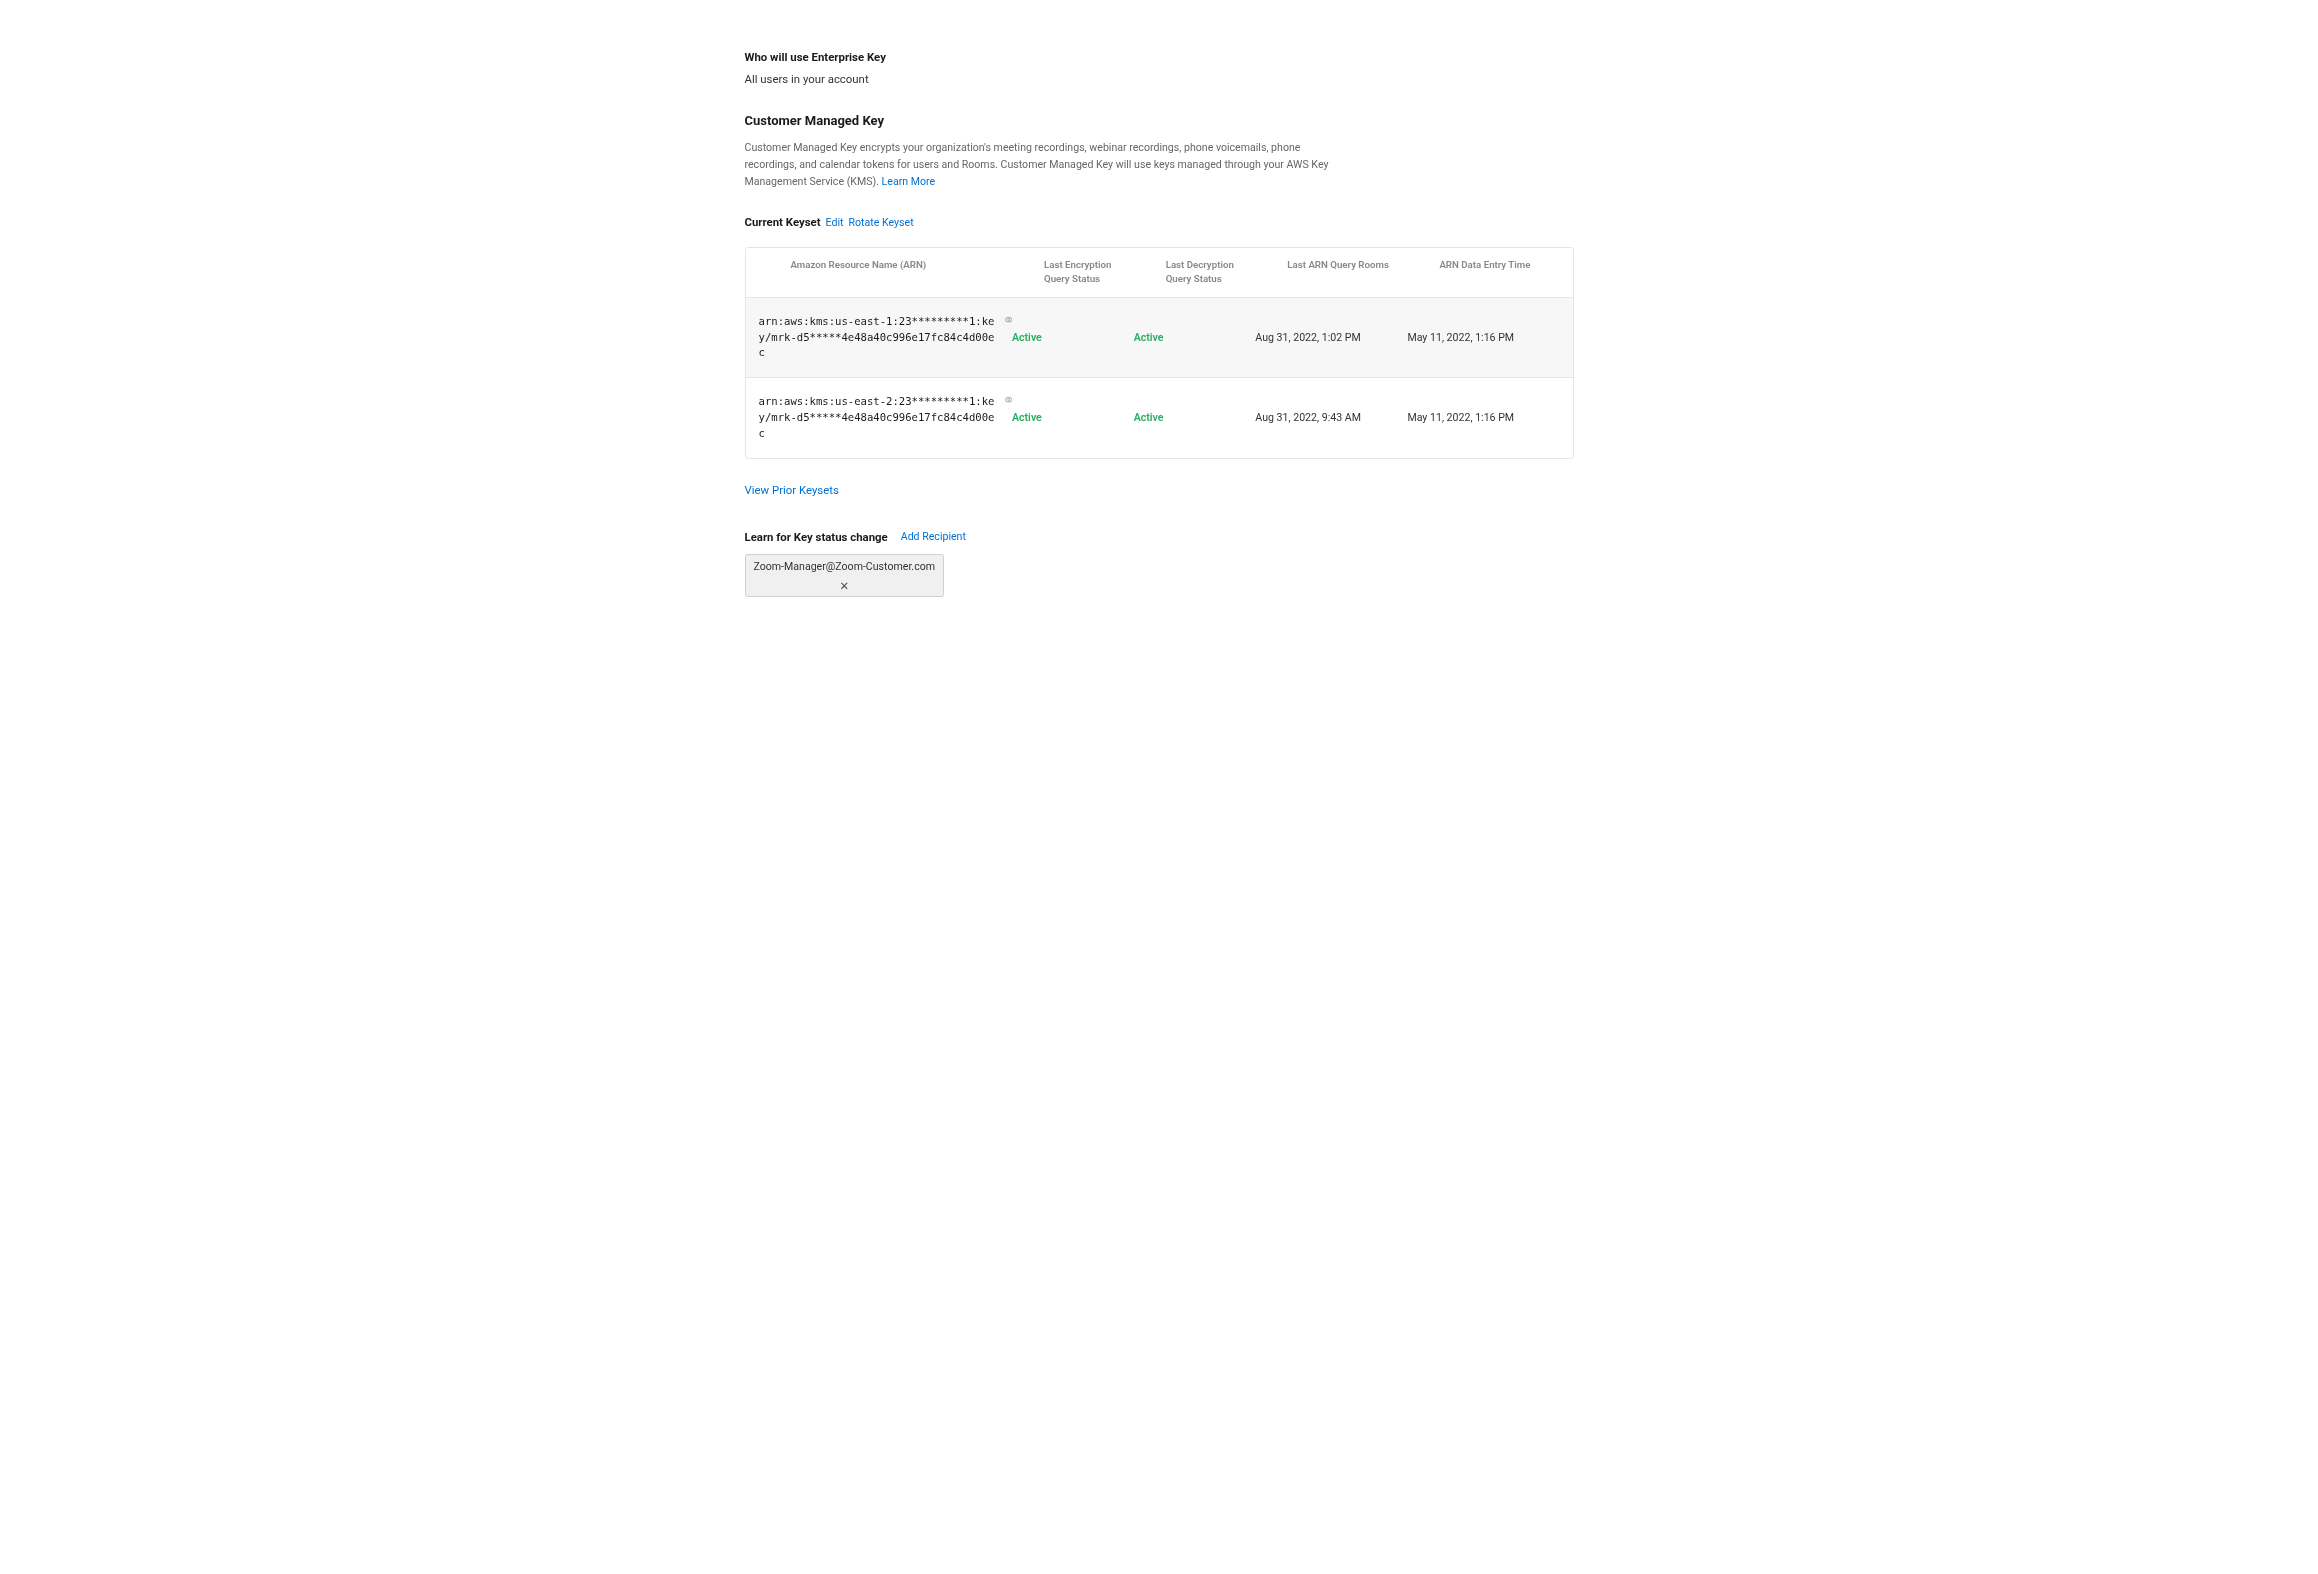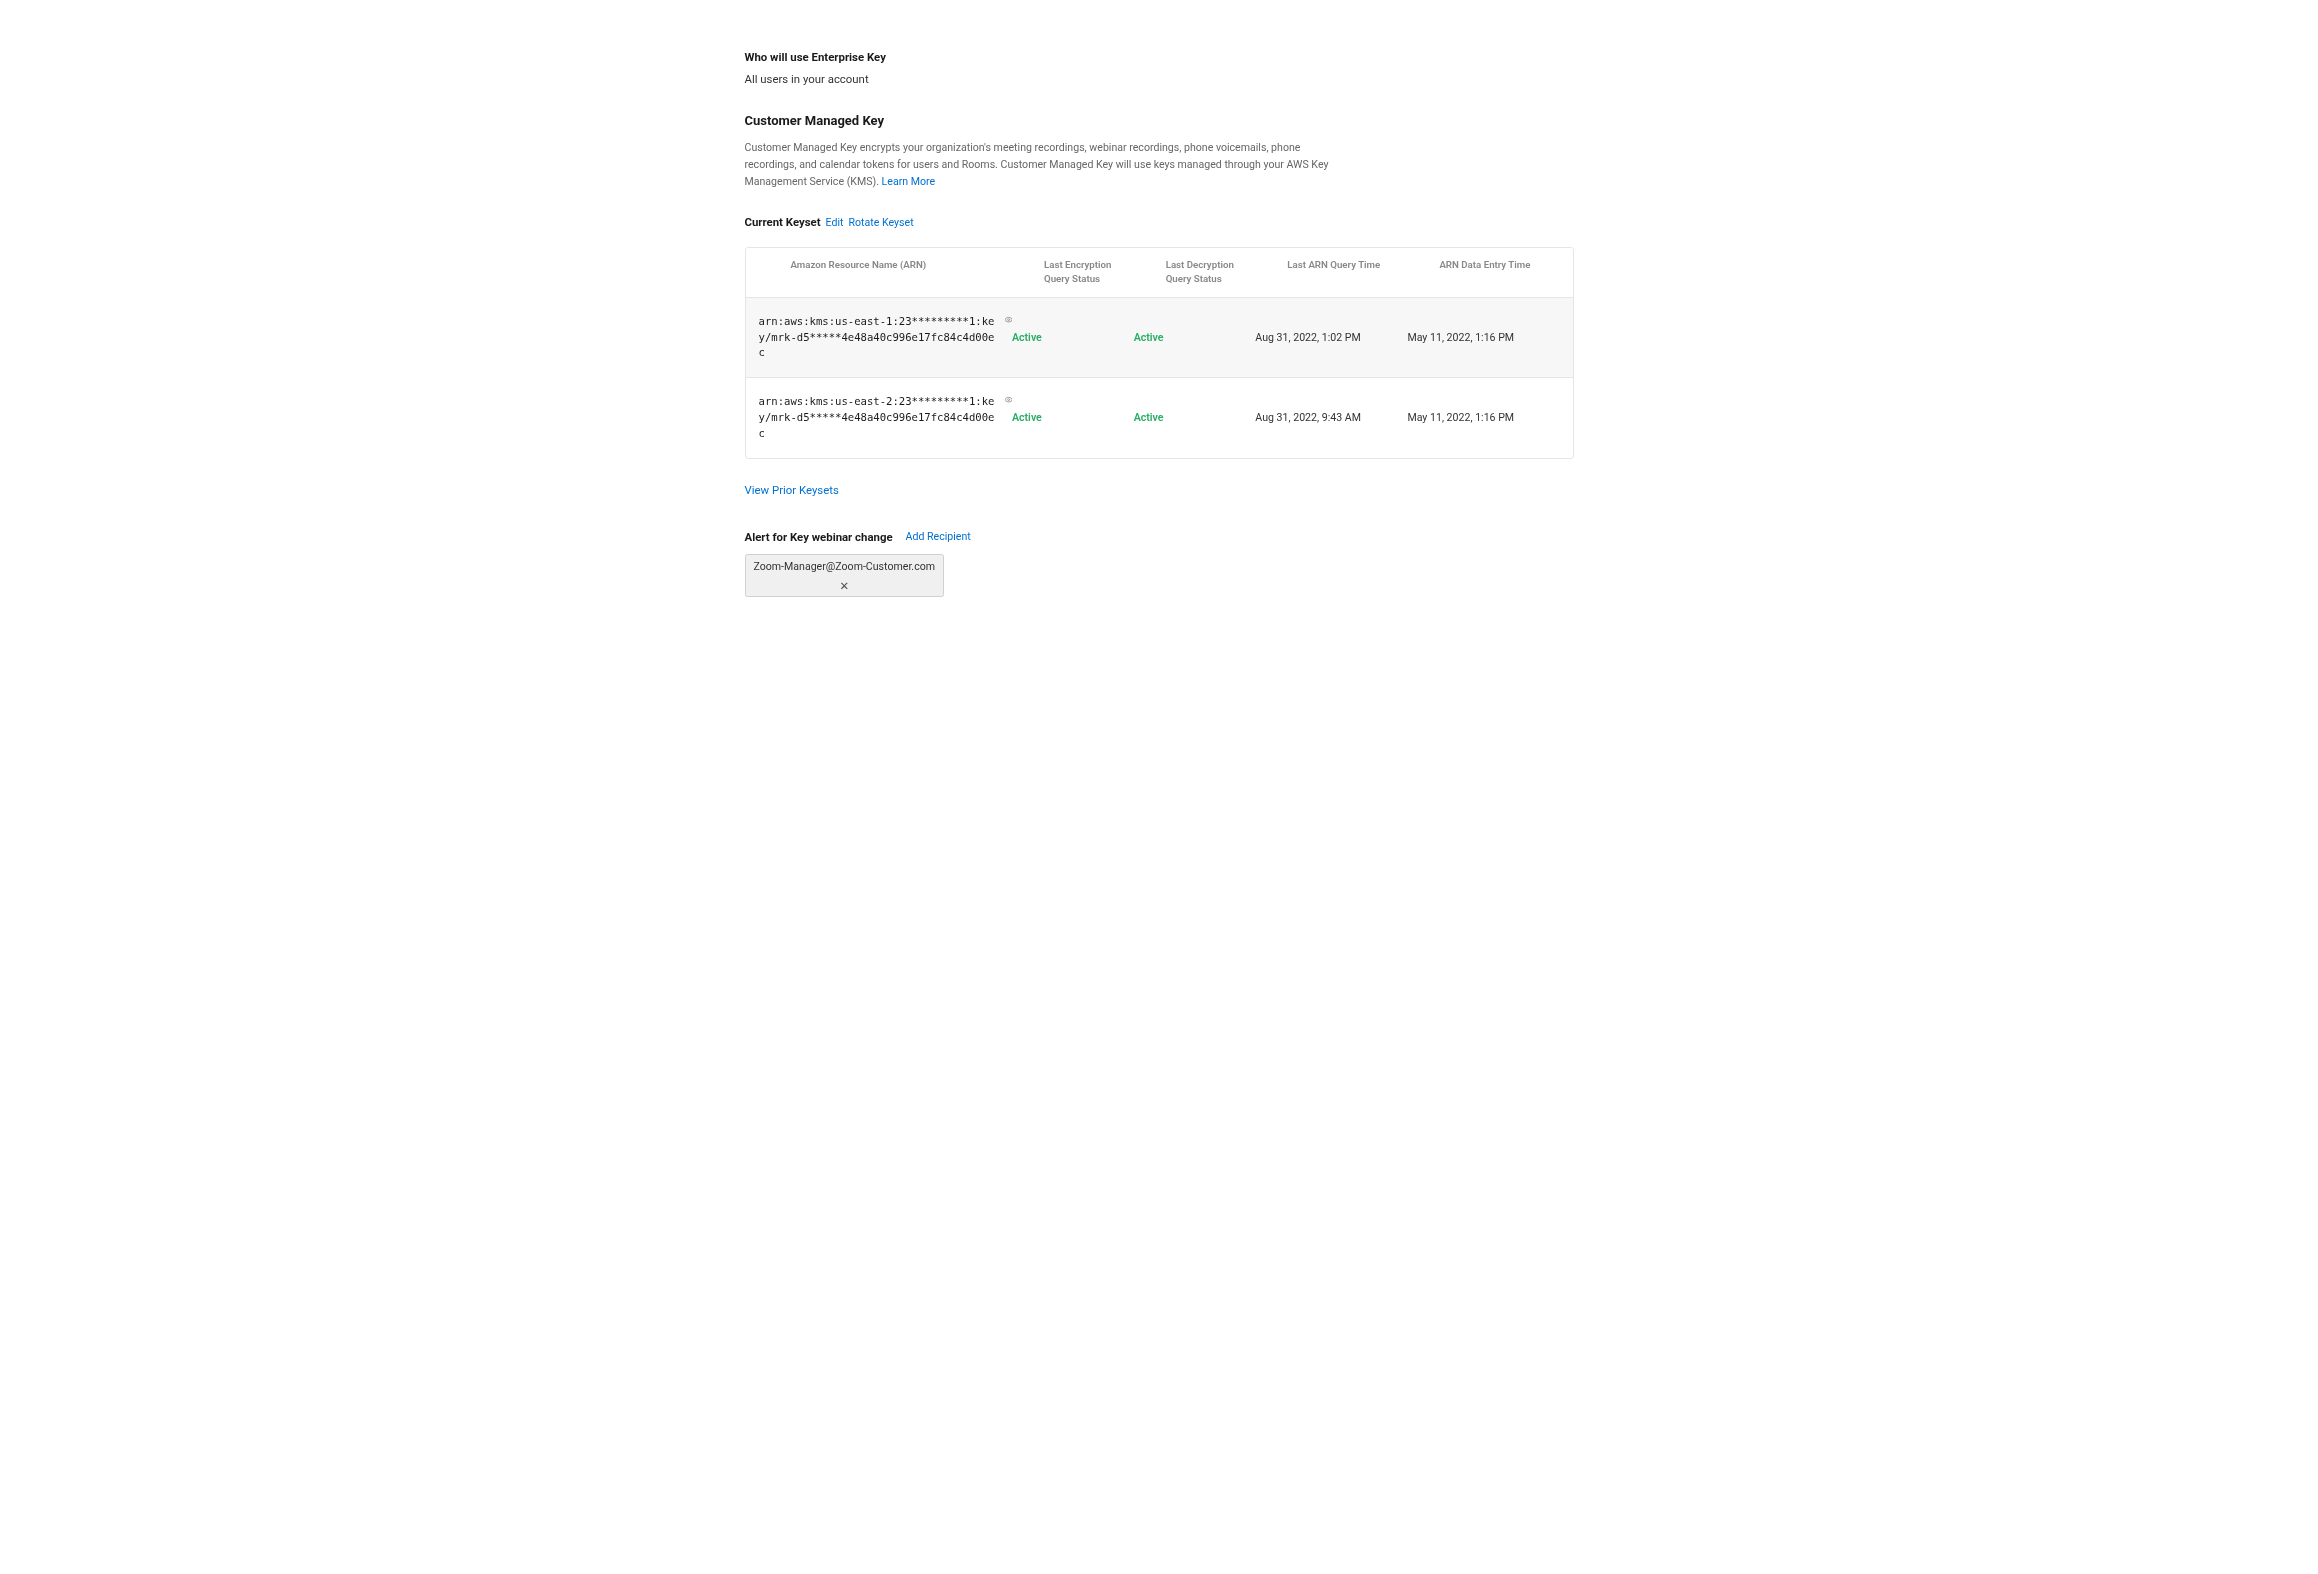--- a/index.html
+++ b/index.html
@@ -230,21 +230,21 @@
         <div class="col-header">
           <span>Amazon Resource Name (ARN)</span>
         </div>
         <div class="col-header">
           <span>Last Encryption Query Status</span>
         </div>
         <div class="col-header">
           <span>Last Decryption Query Status</span>
         </div>
         <div class="col-header">
-          <span>Last ARN Query Time</span>
+          <span>Last ARN Query Rooms</span>
         </div>
         <div class="col-header">
           <span>ARN Data Entry Time</span>
         </div>
       </div>
 
       <div class="table-row highlighted">
         <div class="arn-cell">
           <span class="arn-text">arn:aws:kms:us-east-1:23*********1:key/mrk-d5*****4e48a40c996e17fc84c4d00ec</span>
           <svg class="eye-icon" viewBox="0 0 22 16" fill="none" xmlns="http://www.w3.org/2000/svg">
@@ -273,21 +273,21 @@
       </div>
     </div>
   </div>
 
   
   <a class="view-prior-link" href="#">View Prior Keysets</a>
 
   
   <div class="alert-section">
     <div class="alert-header">
-      <span class="alert-title">Alert for Key webinar change</span>
+      <span class="alert-title">Learn for Key status change</span>
       <a class="action-link" href="#">Add Recipient</a>
     </div>
     <div class="email-tag">
       <span>Zoom-Manager@Zoom-Customer.com</span>
       <span class="remove-tag">✕</span>
     </div>
   </div>
 
 </div>
 

